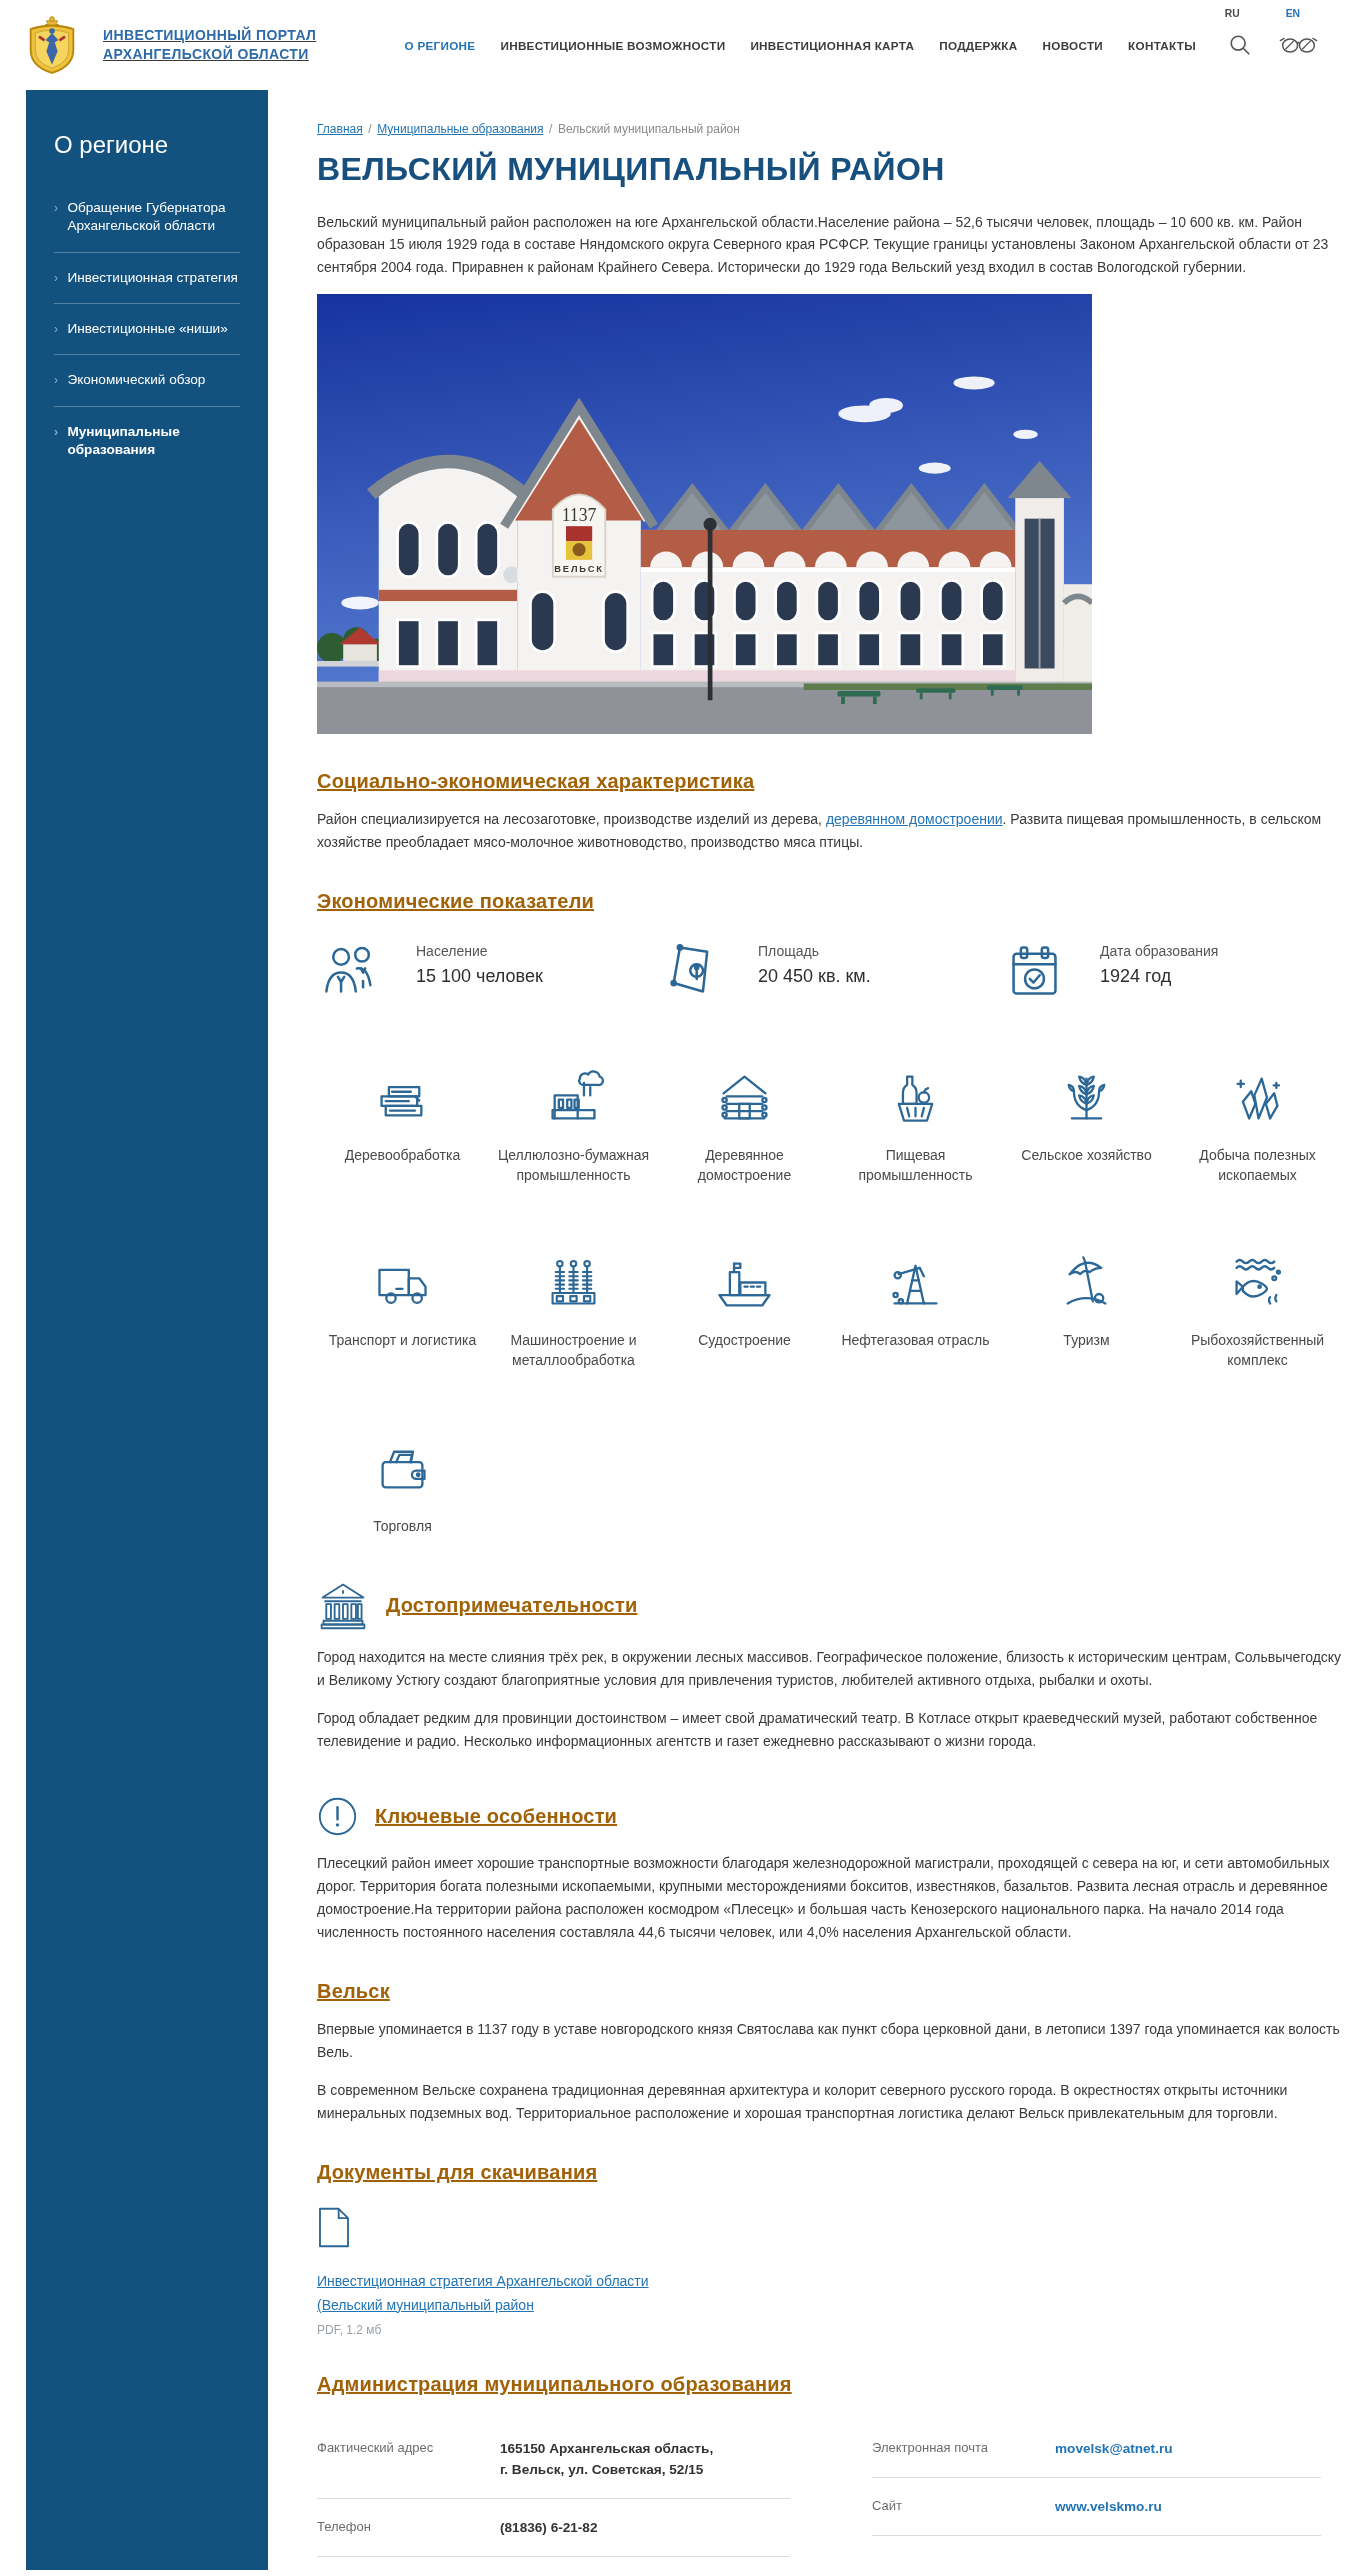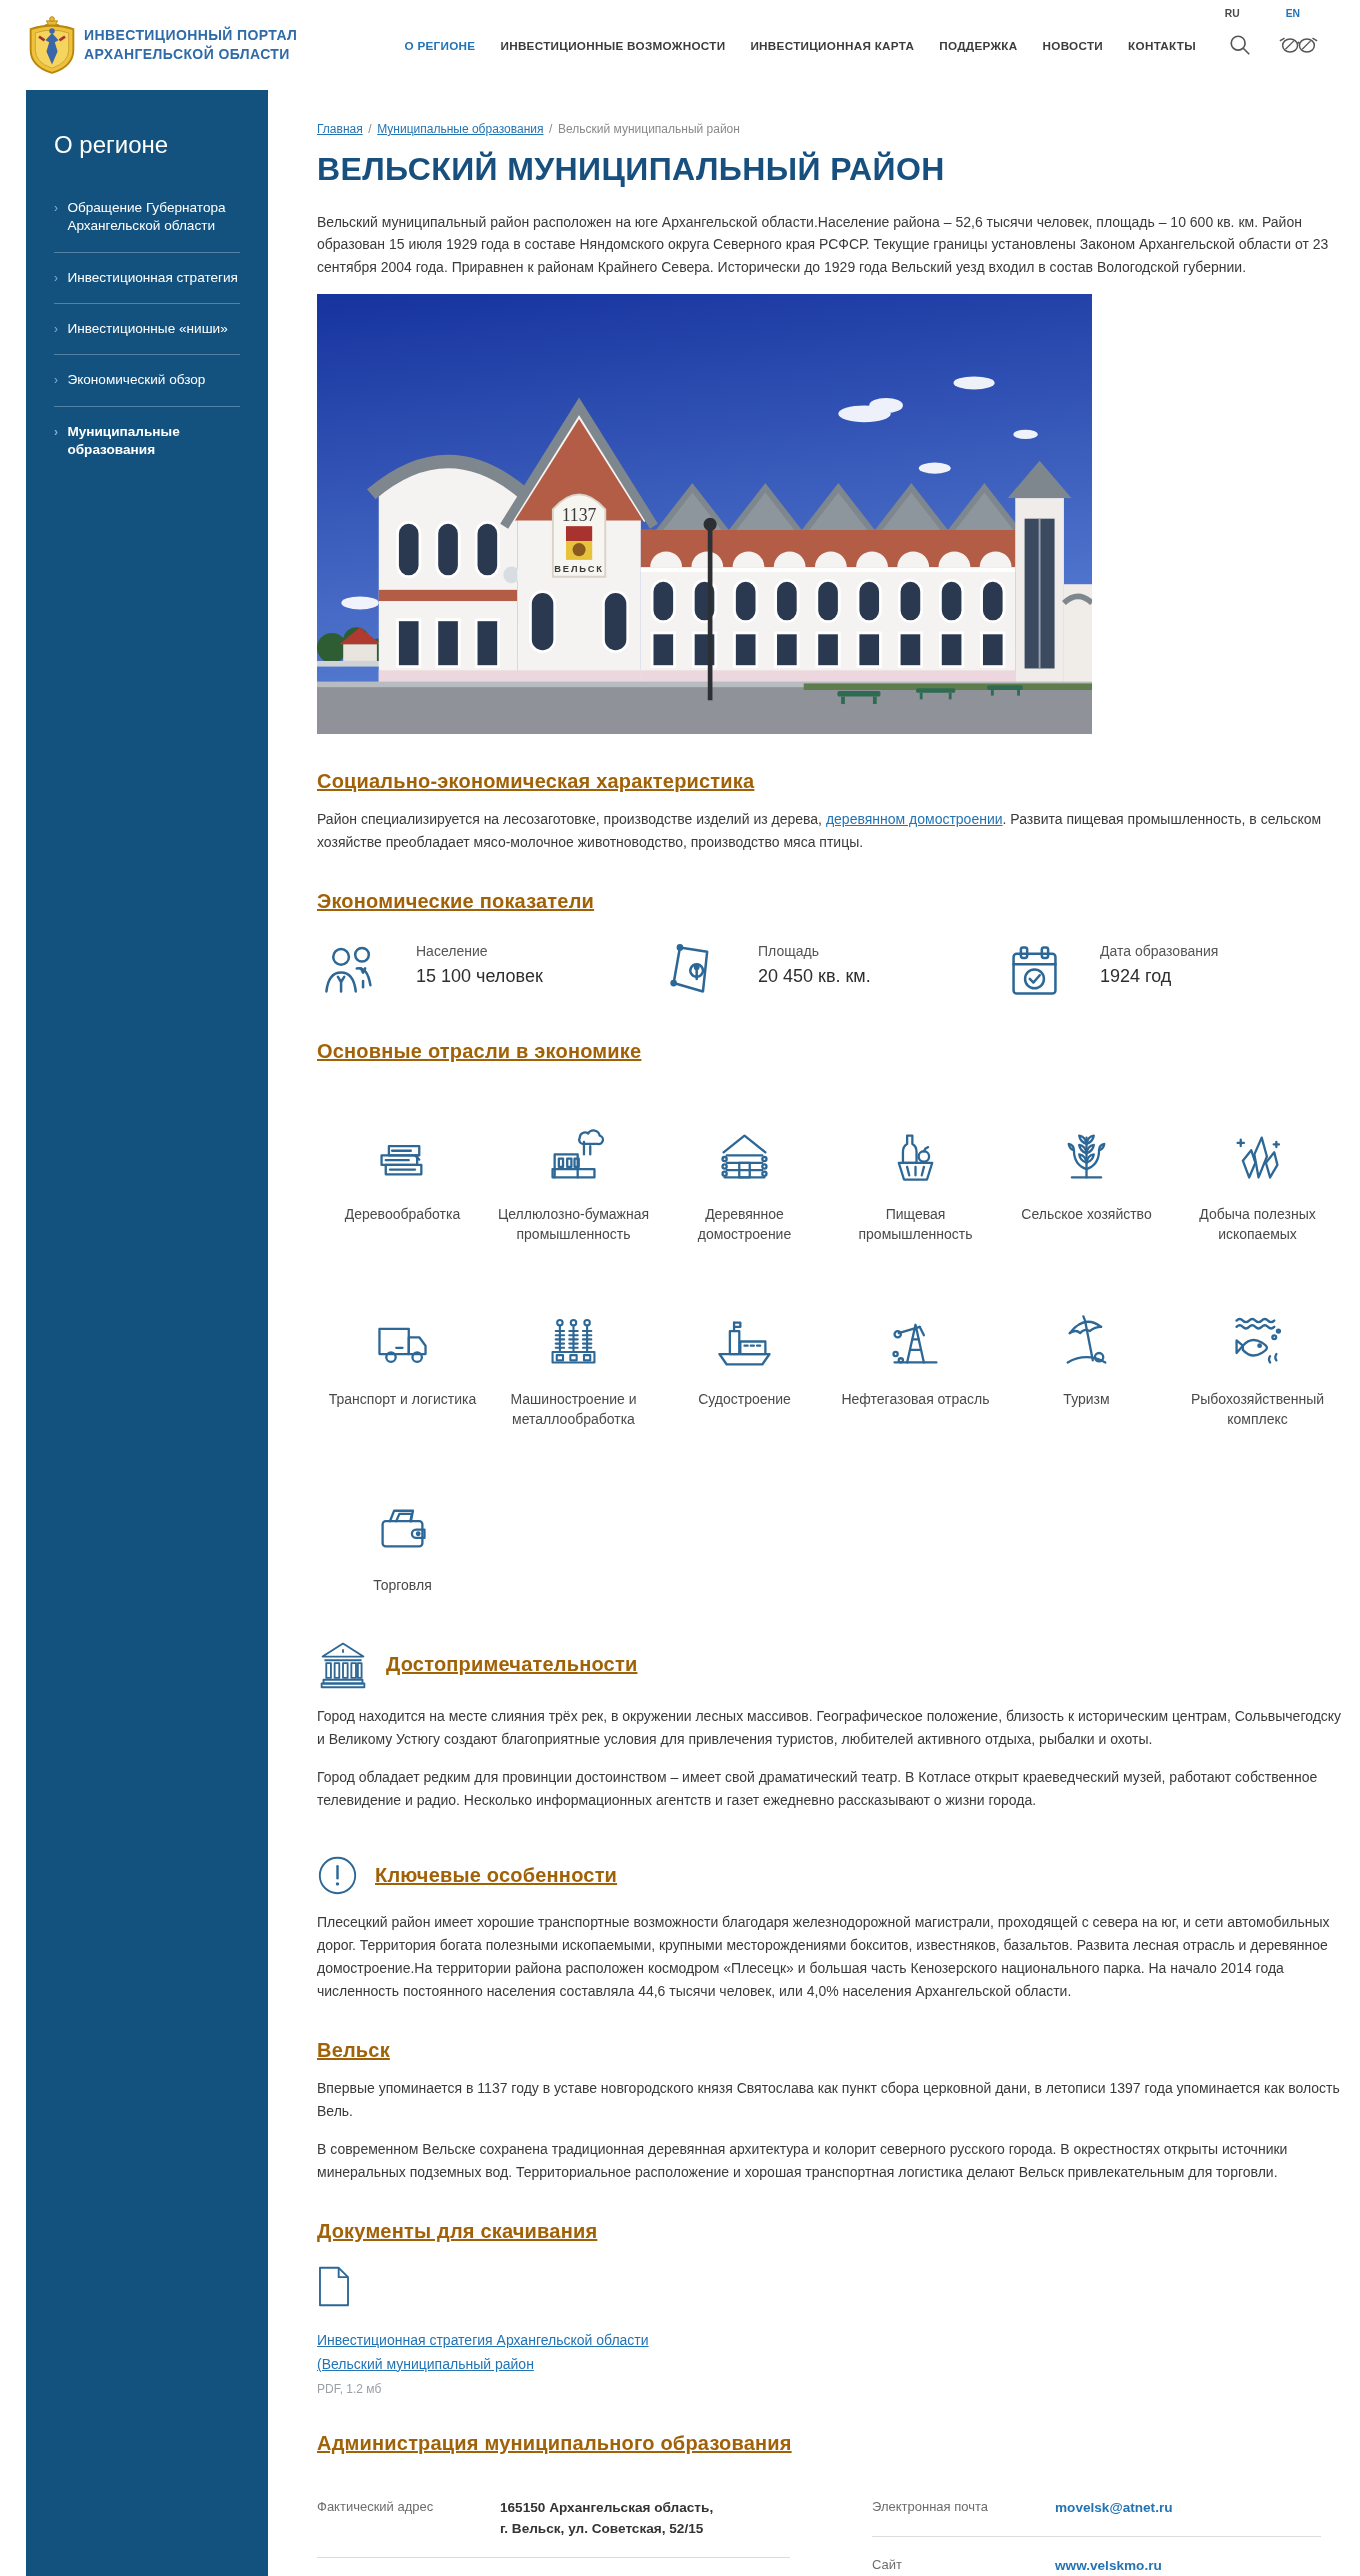--- a/index.html
+++ b/index.html
@@ -3,21 +3,21 @@
 <meta charset="utf-8">
 <style>
   * { box-sizing: border-box; margin: 0; padding: 0; }
   html,body { background:#fff; }
   body {
     width:1360px; min-height:2576px; margin:0 auto;
     font-family:"Liberation Sans", sans-serif; color:#3a3a3a;
   }
   
   .header { position:relative; height:90px; display:flex; align-items:center; padding:9.4px 41px 9.4px 26px; background:#fff; }
-  .brand { display:flex; align-items:center; gap:6px; }
+  .brand { display:flex; align-items:center; gap:25px;text-decoration:underline; }
   .brand-title { font-size:14px; font-weight:bold; color:#2e6ba8; line-height:1.35; letter-spacing:0.4px; }
   .lang { position:absolute; top:7.5px; right:60px; font-size:10.3px; font-weight:bold; display:flex; gap:13px; }
   .lang .ru { color:#4a4a4a; cursor:pointer; }
   .lang .en { color:#2273b8; cursor:pointer;padding-left:33px; }
   .nav { margin-left:auto; display:flex; align-items:center; gap:25px; }
   .nav-item { font-size:11.7px; font-weight:bold; color:#3c3c3c; letter-spacing:0.3px; cursor:pointer; white-space:nowrap; }
   .nav-item.active { color:#2273b8; }
   .hdr-icons { display:flex; align-items:center; gap:26px; margin-left:32px; }
   .hdr-icons svg { display:block; cursor:pointer; }
 
@@ -331,21 +331,20 @@
           <circle cx="32" cy="40" r="9"></circle>
           <path d="M27.5 40 l3.5 3.5 l6 -7"></path>
         </svg>
         <div class="ind-text">
           <div class="ind-label">Дата образования</div>
           <div class="ind-value">1924 год</div>
         </div>
       </div>
     </div>
 
-    <h2 class="section">Основные отрасли в экономике</h2>
     <div class="industries">
 
       <div class="industry">
         <div class="icon-box">
             <svg width="67" height="67" viewBox="0 0 64 64" fill="none" stroke="#2c6796" stroke-width="2.2" stroke-linecap="round" stroke-linejoin="round">
           <rect x="16" y="40" width="34" height="9"></rect>
               <rect x="12" y="31" width="34" height="9"></rect>
               <rect x="19" y="22" width="29" height="9"></rect>
           <line x1="22" y1="26.5" x2="40" y2="26.5"></line>
               <line x1="16" y1="35.5" x2="38" y2="35.5"></line>

